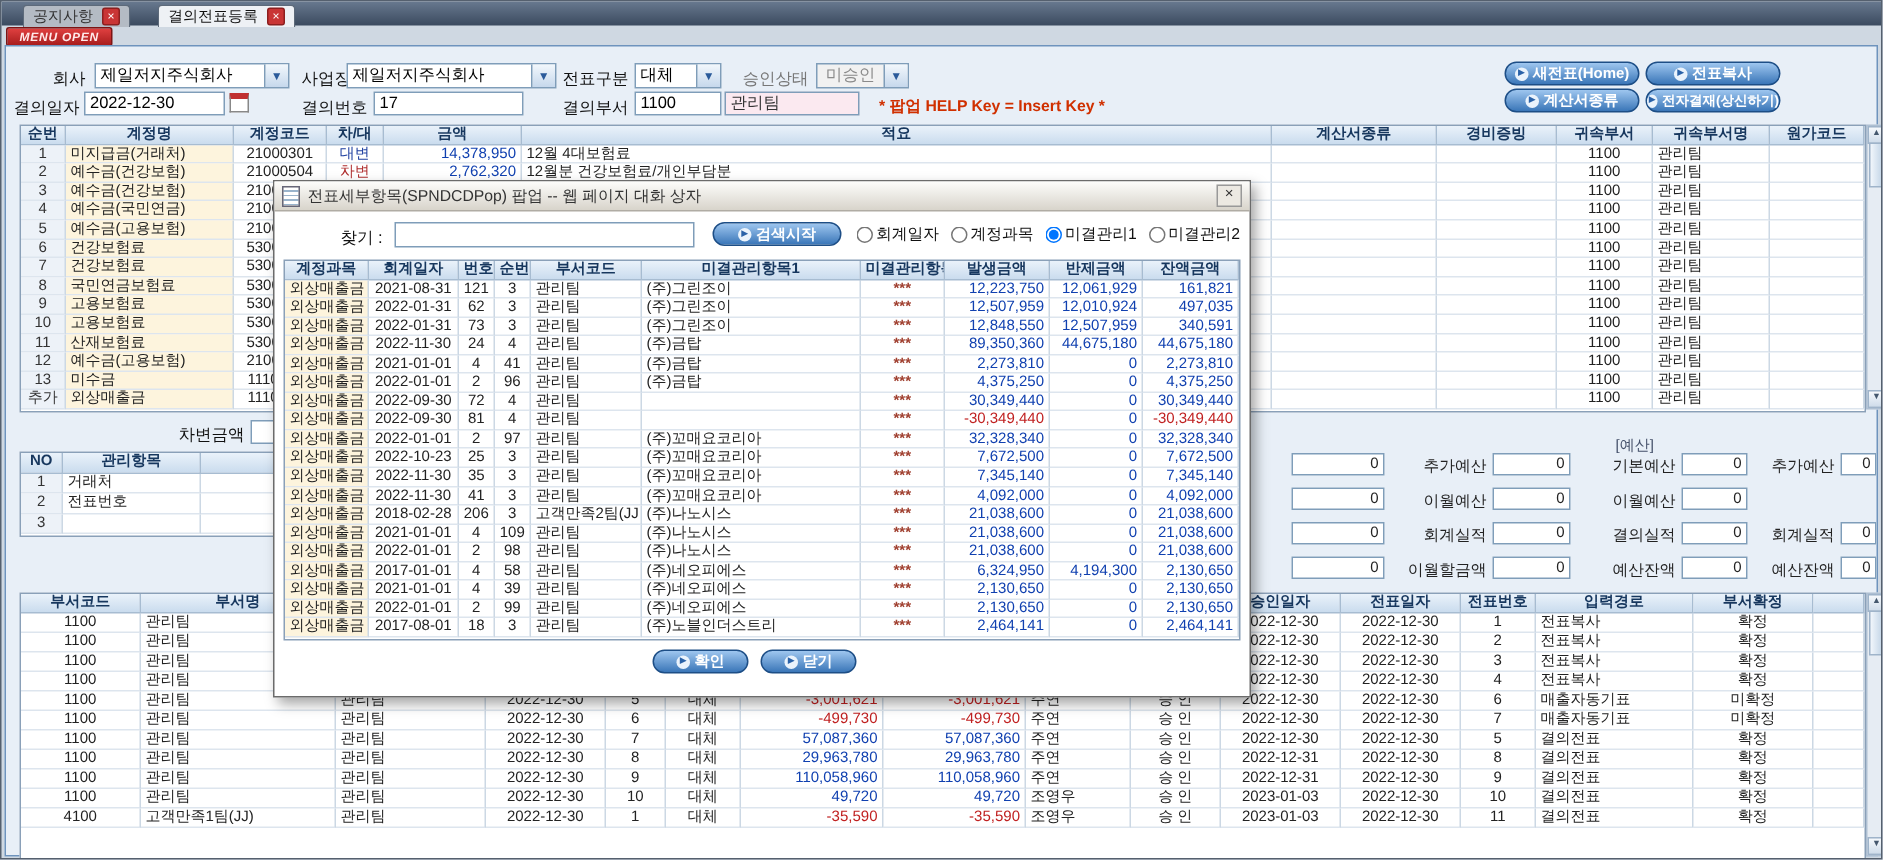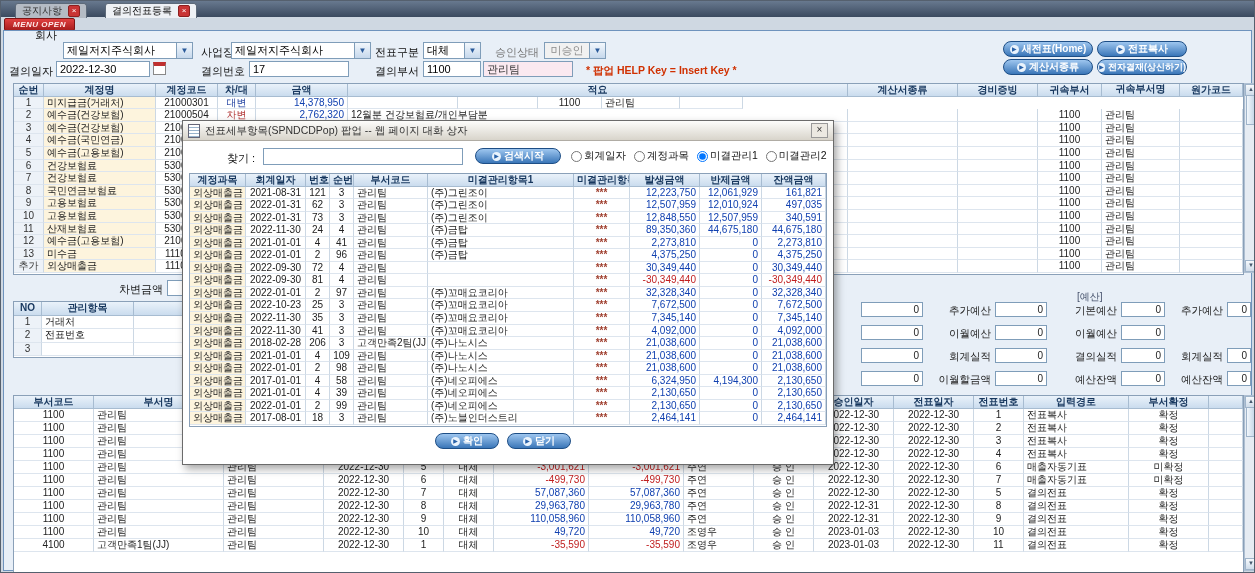--- a/index.html
+++ b/index.html
@@ -64,21 +64,21 @@
       <span class="tabx">×</span>
     </div>
     <div class="tab active" style="left:104px">
       <span>결의전표등록</span>
       <span class="tabx">×</span>
     </div>
   </div>
   <div class="menu-open">MENU OPEN</div>
   <div class="frame"></div>
 
-  <span class="lbl" style="left:34px;top:27px">회사</span>
+  <span class="lbl" style="left:34px;top:44px">회사</span>
   <div class="combo" style="left:62px;top:41px;width:130px">
     <span class="txt">제일저지주식회사</span>
     <span class="arr">▼</span>
   </div>
   <span class="lbl" style="left:200px;top:44px">사업장</span>
   <div class="combo" style="left:230px;top:41px;width:140px">
     <span class="txt">제일저지주식회사</span>
     <span class="arr">▼</span>
   </div>
   <span class="lbl" style="left:374px;top:44px">전표구분</span>
@@ -123,29 +123,30 @@
       <div class="g-row g-hrow">
         <div class="g-cell g-head" style="width: 30px;">순번</div>
         <div class="g-cell g-head" style="width: 112px;">계정명</div>
         <div class="g-cell g-head" style="width: 62px;">계정코드</div>
         <div class="g-cell g-head" style="width: 38px;">차/대</div>
         <div class="g-cell g-head" style="width: 92px;">금액</div>
         <div class="g-cell g-head" style="width: 500px;">적요</div>
         <div class="g-cell g-head" style="width: 110px;">계산서종류</div>
         <div class="g-cell g-head" style="width: 80px;">경비증빙</div>
         <div class="g-cell g-head" style="width: 64px;">귀속부서</div>
-        <div class="g-cell g-head" style="width: 78px; font-family: Liberation Mono, monospace;">귀속부서명</div>
+        <div class="g-cell g-head" style="width: 78px;">귀속부서명</div>
         <div class="g-cell g-head" style="width: 63px;">원가코드</div>
       </div>
       <div class="g-row">
         <div class="g-cell c-num" style="width: 30px;">1</div>
         <div class="g-cell c-beige" style="width: 112px;">미지급금(거래처)</div>
         <div class="g-cell c-ctr" style="width: 62px;">21000301</div>
         <div class="g-cell cd cd-blue" style="width: 38px;">대변</div>
         <div class="g-cell c-amt" style="width: 92px;">14,378,950</div>
+        <div class="g-cell" style="width: 500px;">12월 4대보험료</div>
         <div class="g-cell" style="width: 110px;"></div>
         <div class="g-cell" style="width: 80px;"></div>
         <div class="g-cell c-ctr" style="width: 64px;">1100</div>
         <div class="g-cell" style="width: 78px;">관리팀</div>
         <div class="g-cell" style="width: 63px;"></div>
       </div>
       <div class="g-row">
         <div class="g-cell c-num" style="width: 30px;">2</div>
         <div class="g-cell c-beige" style="width: 112px;">예수금(건강보험)</div>
         <div class="g-cell c-ctr" style="width: 62px;">21000504</div>

